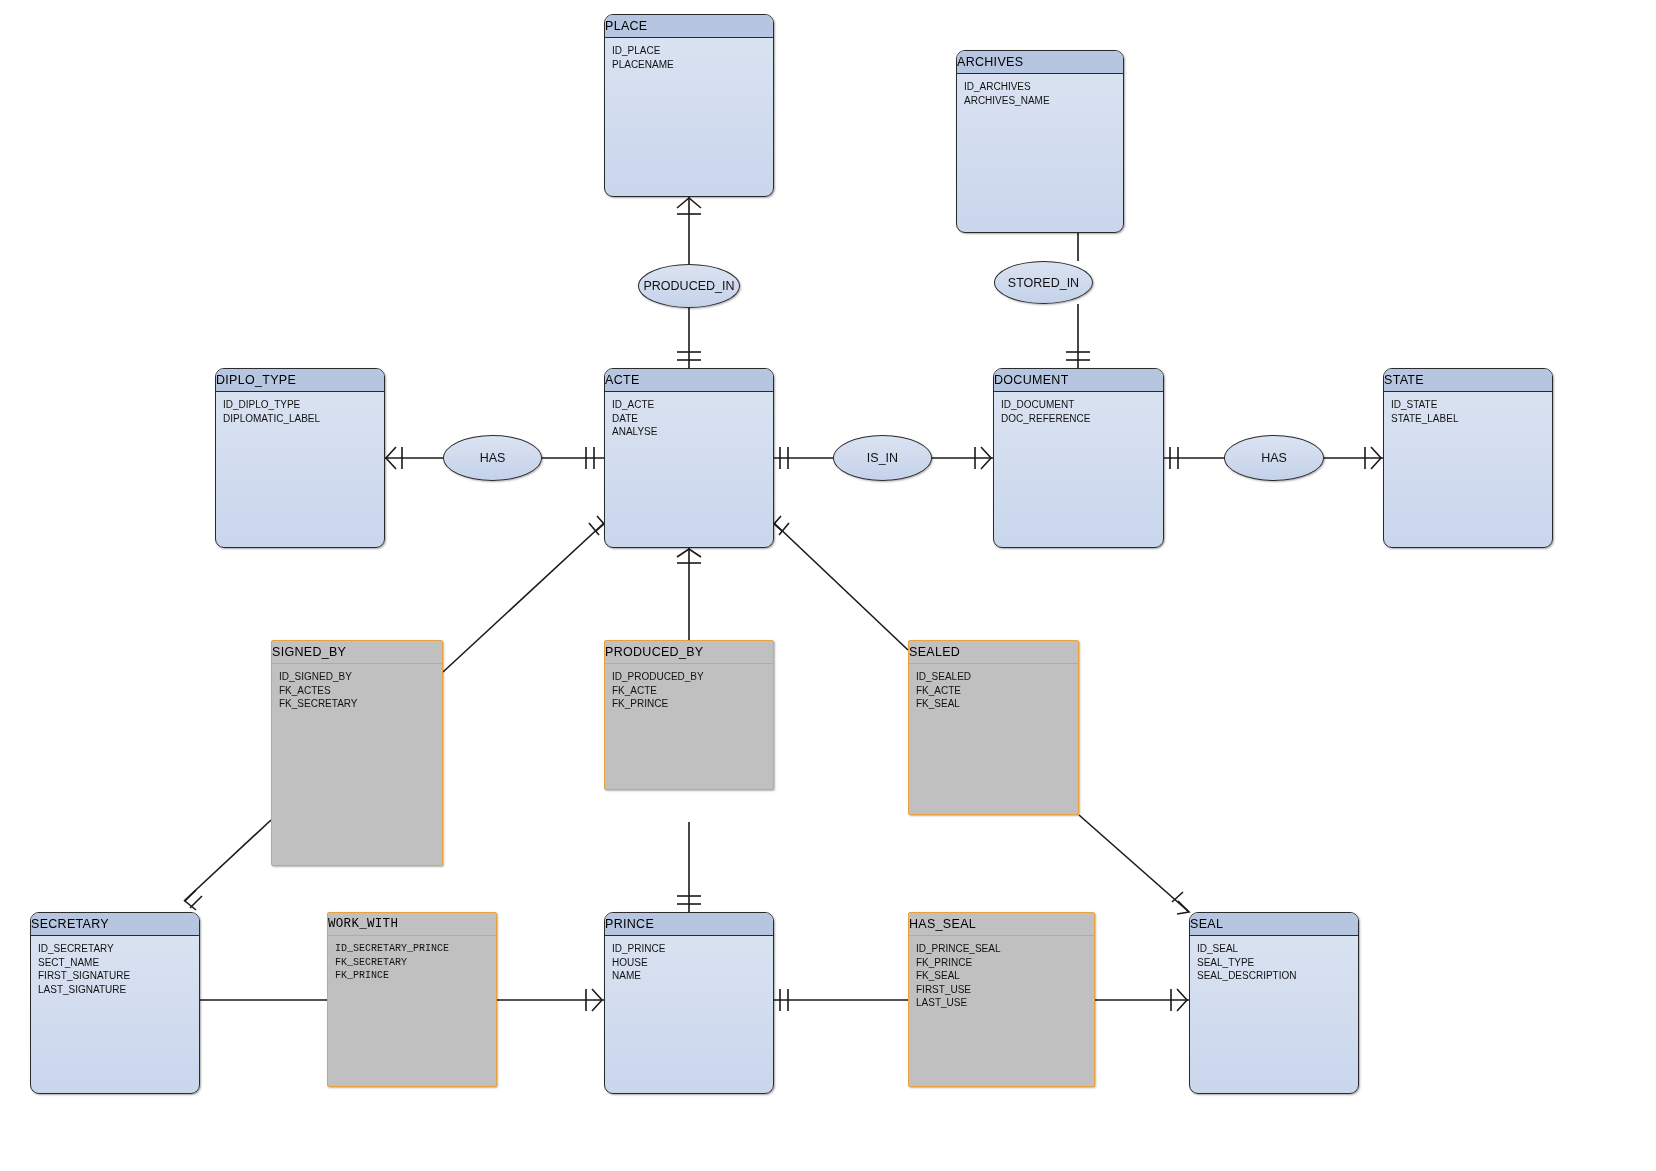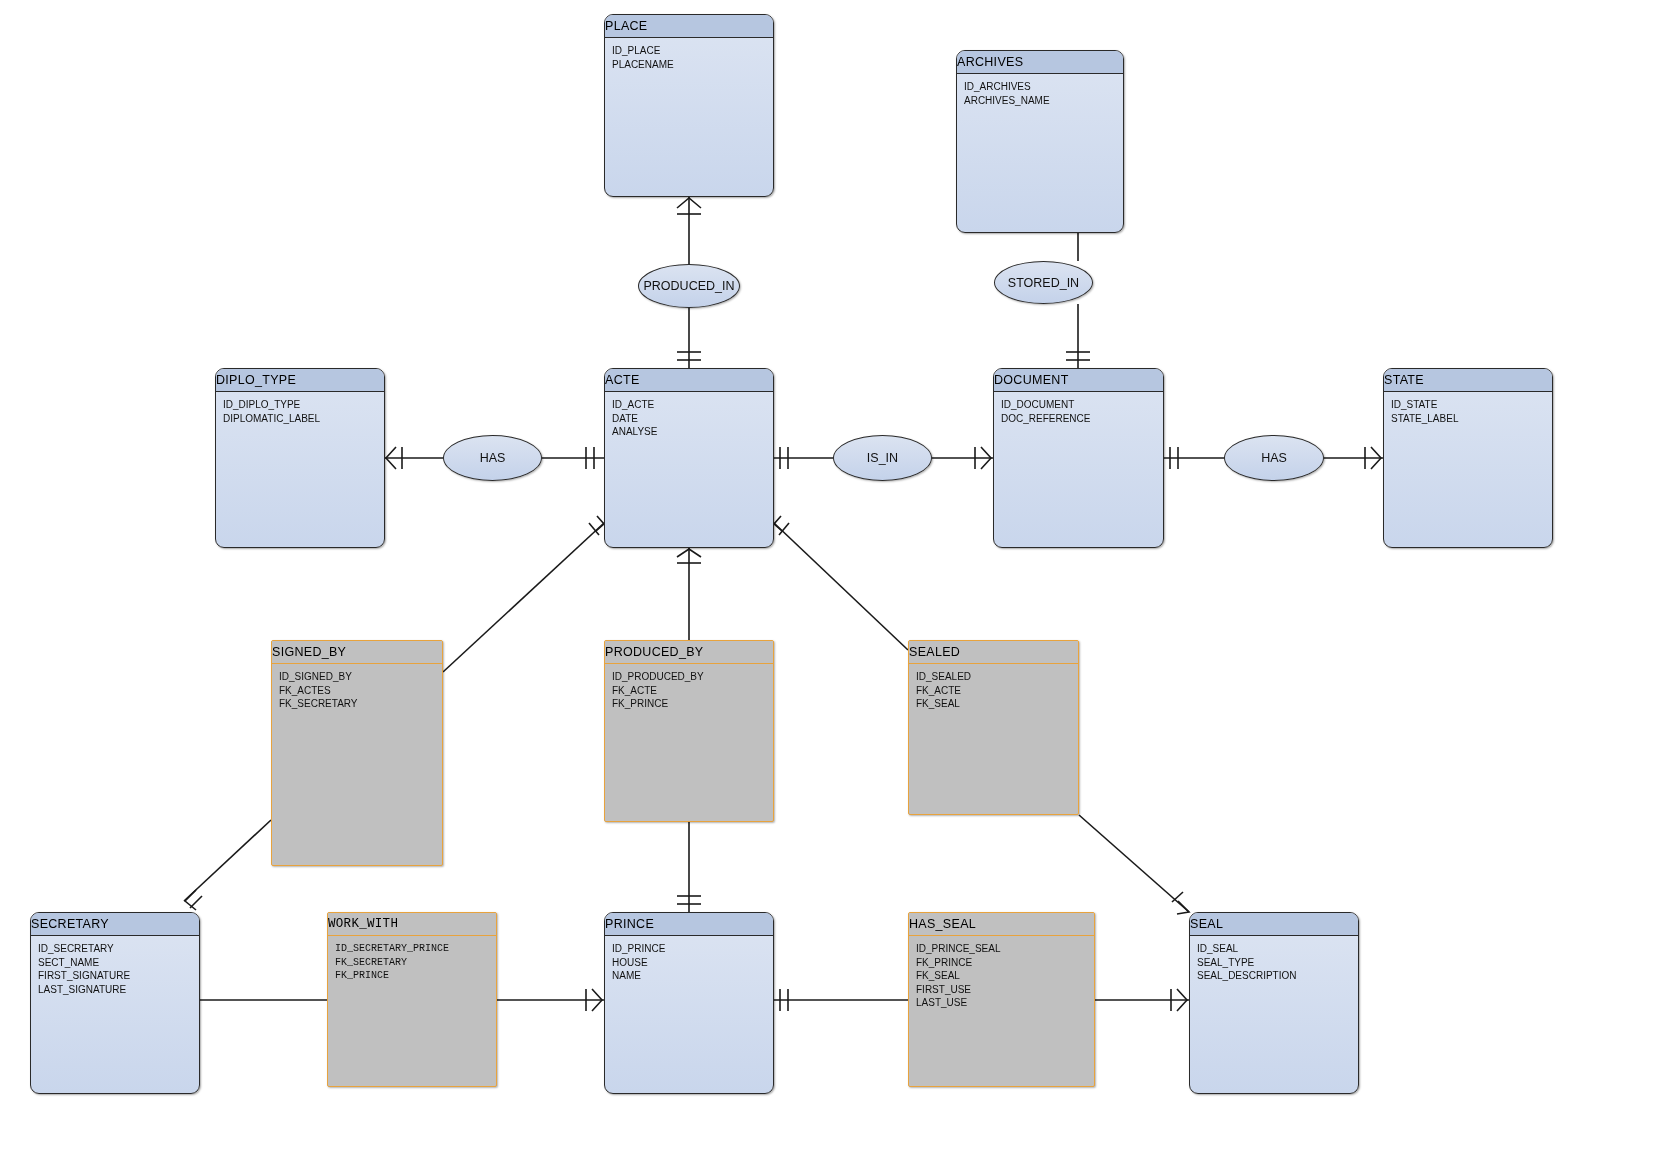--- a/index.html
+++ b/index.html
@@ -166,21 +166,21 @@
       </div>
     </div>
     <div class="entity ent-gray" style="left: 271px; top: 640px; width: 172px; height: 226px;">
       <div class="hdr">SIGNED_BY</div>
       <div class="attrs">
         <div>ID_SIGNED_BY</div>
         <div>FK_ACTES</div>
         <div>FK_SECRETARY</div>
       </div>
     </div>
-    <div class="entity ent-gray" style="left: 604px; top: 640px; width: 170px; height: 182px;">
+    <div class="entity ent-gray" style="left: 604px; top: 640px; width: 170px; height: 150px;">
       <div class="hdr">PRODUCED_BY</div>
       <div class="attrs">
         <div>ID_PRODUCED_BY</div>
         <div>FK_ACTE</div>
         <div>FK_PRINCE</div>
       </div>
     </div>
     <div class="entity ent-gray" style="left: 908px; top: 640px; width: 171px; height: 175px;">
       <div class="hdr">SEALED</div>
       <div class="attrs">

